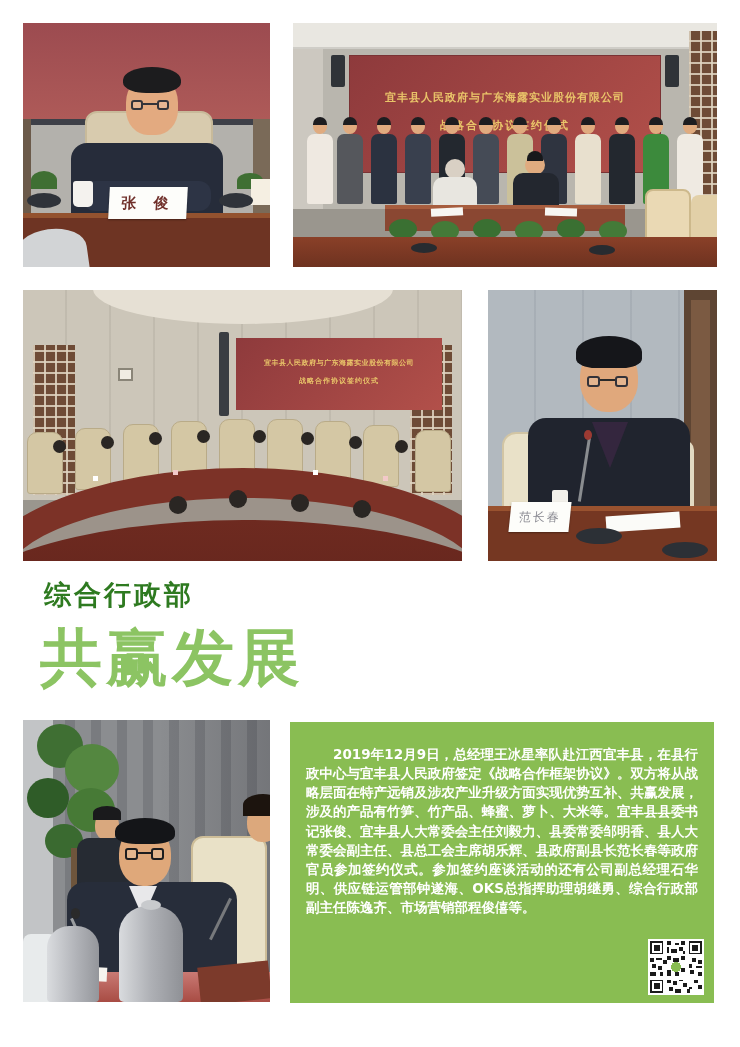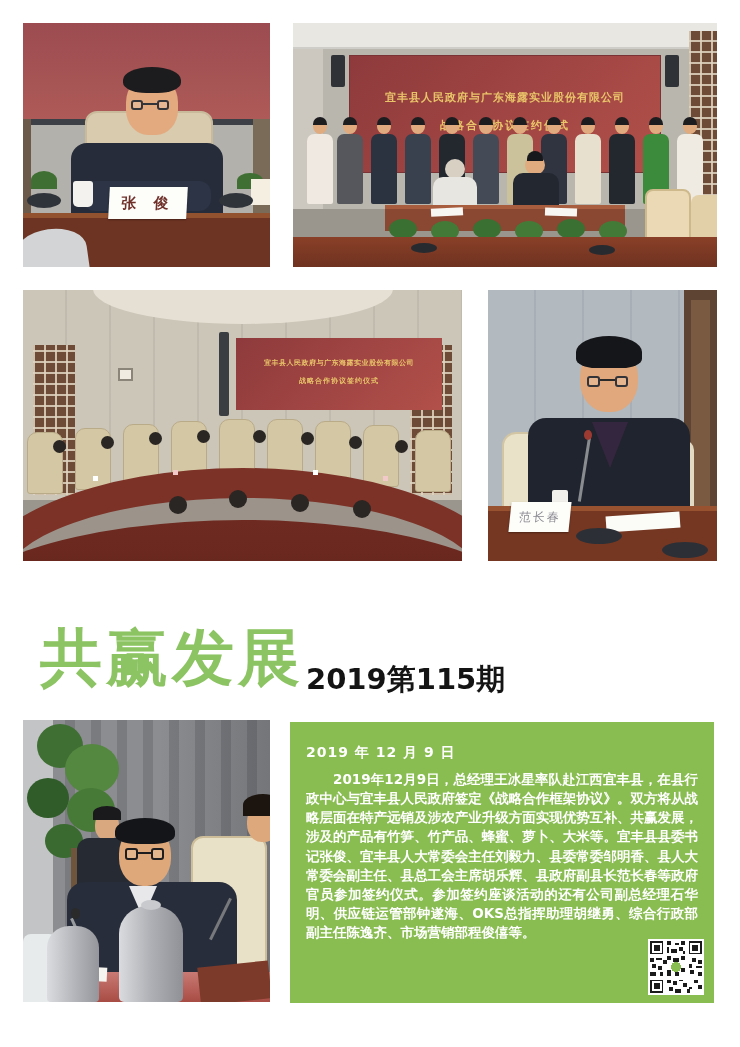--- a/index.html
+++ b/index.html
@@ -235,22 +235,22 @@
     <div class="abs" style="left:95px;top:146px;width:3px;height:66px;background:#8a8d90;transform:rotate(9deg);"></div>
     <div class="abs" style="left:96px;top:140px;width:8px;height:10px;border-radius:50%;background:#9c3a32;"></div>
     <div class="abs" style="left:0;top:216px;width:229px;height:55px;background:linear-gradient(180deg,#99522f 0 5px,#753722 5px);"></div>
     <div class="abs" style="left:118px;top:224px;width:74px;height:16px;background:#fbfbf8;transform:rotate(-4deg);"></div>
     <div class="abs" style="left:64px;top:200px;width:16px;height:22px;background:#f2f0ea;border-radius:2px 2px 4px 4px;"></div>
     <div class="namecard" style="left:22px;top:212px;width:60px;height:30px;transform:skewX(-6deg);font-size:12px;color:#8a8a92;line-height:30px;letter-spacing:2px;"><span>范长春</span></div>
     <div class="abs" style="left:88px;top:238px;width:46px;height:16px;border-radius:50%;background:#2c3036;"></div>
     <div class="abs" style="left:174px;top:252px;width:46px;height:16px;border-radius:50%;background:#2c3036;"></div>
   </div>
 
+  <div class="dept">综合行政部</div>
   <div class="brand">共赢发展</div>
-  <div class="issue">2019第115期</div>
 
   <div class="photo" id="photo5">
     <div class="abs" style="left:0;top:0;width:247px;height:282px;background:linear-gradient(90deg,rgba(0,0,0,0) 55%,rgba(35,35,42,.22)),repeating-linear-gradient(90deg,#8b8d90 0 16px,#797b7f 16px 26px);"></div>
     <div class="abs" style="left:0;top:0;width:30px;height:282px;background:#c2c4c6;"></div>
     <div>
       <div class="abs" style="left:14px;top:4px;width:46px;height:44px;border-radius:50%;background:#3f6f33;"></div>
       <div class="abs" style="left:42px;top:24px;width:54px;height:50px;border-radius:50%;background:#548740;"></div>
       <div class="abs" style="left:4px;top:58px;width:42px;height:40px;border-radius:50%;background:#2f5c28;"></div>
       <div class="abs" style="left:44px;top:68px;width:48px;height:44px;border-radius:50%;background:#477a36;"></div>
       <div class="abs" style="left:22px;top:104px;width:38px;height:34px;border-radius:50%;background:#3a6a30;"></div>
@@ -281,21 +281,20 @@
     <div class="abs" style="left:0;top:252px;width:247px;height:30px;background:linear-gradient(180deg,#c97a74,#a84c44);"></div>
     <div class="abs" style="left:14px;top:246px;width:70px;height:14px;background:#f6f4ef;transform:rotate(3deg);"></div>
     <div class="abs" style="left:0;top:214px;width:34px;height:68px;background:#e8ebec;border-radius:8px 8px 0 0;"></div>
     <div class="abs" style="left:24px;top:206px;width:52px;height:76px;background:linear-gradient(90deg,#dadcdf,#b2b4b9 55%,#94969b);border-radius:22px 22px 4px 4px;"></div>
     <div class="abs" style="left:96px;top:186px;width:64px;height:96px;background:linear-gradient(90deg,#d9dbde,#aeb0b5 50%,#8f9196);border-radius:28px 28px 5px 5px;"></div>
     <div class="abs" style="left:118px;top:180px;width:20px;height:10px;border-radius:50%;background:#c8cacd;"></div>
     <div class="abs" style="left:176px;top:244px;width:71px;height:38px;background:#7c3a2b;transform:rotate(-6deg);"></div>
   </div>
 
   <div class="panel">
-    <div class="panel-date">2019 年 12 月 9 日</div>
     <div class="panel-body">2019年12月9日，总经理王冰星率队赴江西宜丰县，在县行政中心与宜丰县人民政府签定《战略合作框架协议》。双方将从战略层面在特产远销及涉农产业升级方面实现优势互补、共赢发展，涉及的产品有竹笋、竹产品、蜂蜜、萝卜、大米等。宜丰县县委书记张俊、宜丰县人大常委会主任刘毅力、县委常委邹明香、县人大常委会副主任、县总工会主席胡乐辉、县政府副县长范长春等政府官员参加签约仪式。参加签约座谈活动的还有公司副总经理石华明、供应链运管部钟遂海、OKS总指挥助理胡继勇、综合行政部副主任陈逸齐、市场营销部程俊僖等。</div>
     <svg class="panel-qr" viewBox="0 0 29 29" shape-rendering="crispEdges">
       <rect x="0" y="0" width="29" height="29" fill="#ffffff"></rect>
       <g fill="#1a1a1a">
         <rect x="1" y="1" width="7" height="7"></rect>
           <rect x="21" y="1" width="7" height="7"></rect>
           <rect x="1" y="21" width="7" height="7"></rect>
         <rect x="10" y="1" width="2" height="2"></rect>
           <rect x="14" y="2" width="2" height="1"></rect>
           <rect x="17" y="1" width="2" height="2"></rect>

